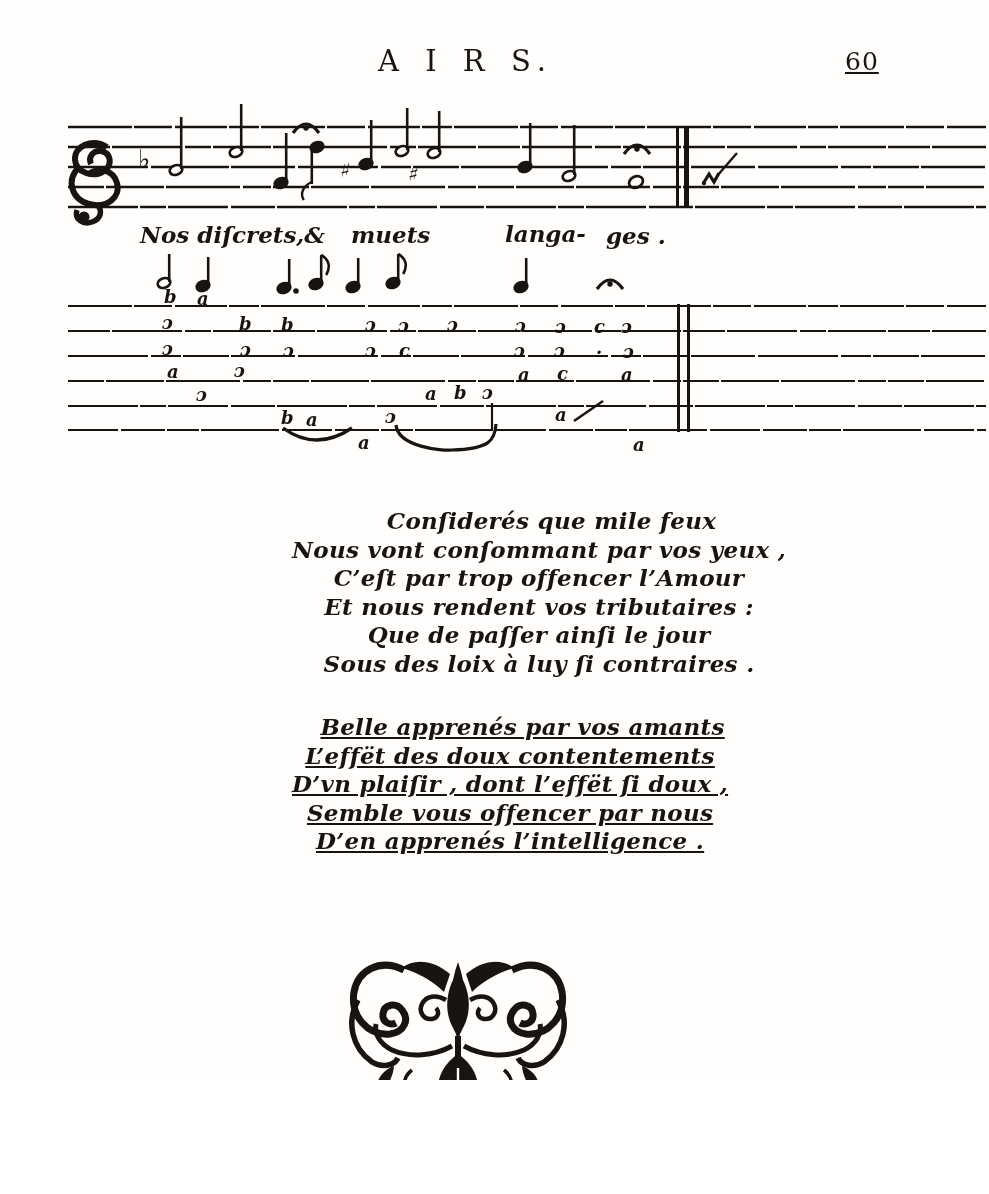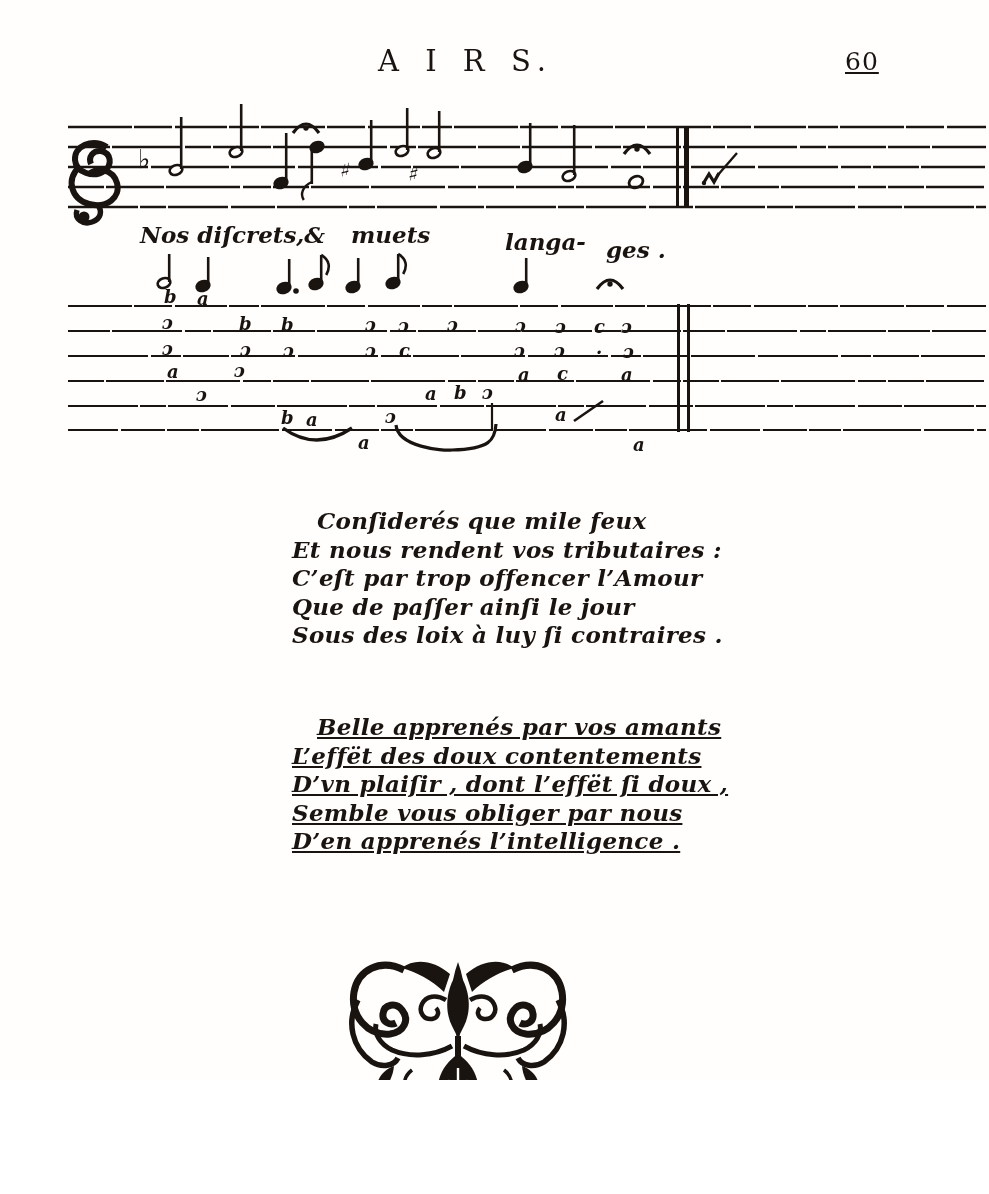--- a/index.html
+++ b/index.html
@@ -3,21 +3,21 @@
 <meta charset="utf-8">
 <style>
   html,body{margin:0;padding:0;background:#ffffff;}
   .page{position:relative;width:989px;height:1080px;background:#fffefd;color:#1a1410;overflow:hidden;
         font-family:"DejaVu Serif",serif;}
   .abs{position:absolute;}
   .header-title{font:400 29px "DejaVu Serif",serif;letter-spacing:7px;word-spacing:3px;}
   .page-num{font:400 25px "DejaVu Serif",serif;letter-spacing:1px;text-decoration:underline;}
   .lyric{font:bold italic 23px "DejaVu Serif",serif;white-space:nowrap;}
   .tab-letter{font:bold italic 18px "DejaVu Serif",serif;line-height:1;}
-  .poem{font:bold italic 23px "DejaVu Serif",serif;line-height:28.6px;white-space:nowrap;letter-spacing:.3px;}
+  .poem{font:bold italic 23px "DejaVu Serif",serif;line-height:28.6px;white-space:nowrap;letter-spacing:.3px;text-align:center;}
   .poem .indent{padding-left:25px;}
   svg{position:absolute;left:0;top:0;}
   .ink-stroke{stroke:#1a1410;fill:none;}
 </style>
 </head>
 <body>
 
 <div class="page">
 
   <span class="abs header-title" style="left:378px;top:44px;">A I R S.</span>
@@ -128,22 +128,22 @@
         <path d="M394,1066 C382,1070 374,1082 377,1096 C386,1090 393,1078 394,1066 Z"></path>
         <path class="ink-stroke" stroke-width="3.5" d="M412,1070 C404,1076 402,1086 408,1092"></path>
       </g>
       <use href="#orn-side" transform="translate(916,0) scale(-1,1)"></use>
     </g>
   </svg>
 
   <div id="lyrics">
       <span class="abs lyric" style="left: 140px; top: 221px;">Nos diſcrets,&amp;</span>
       <span class="abs lyric" style="left: 351px; top: 221px;">muets</span>
-      <span class="abs lyric" style="left: 505px; top: 228px;">langa-</span>
-      <span class="abs lyric" style="left: 606px; top: 236px;">ges .</span>
+      <span class="abs lyric" style="left: 505px; top: 220px;">langa-</span>
+      <span class="abs lyric" style="left: 606px; top: 222px;">ges .</span>
     </div>
   <div id="tabletters">
       <span class="abs tab-letter" style="left: 164px; top: 288px;">b</span>
       <span class="abs tab-letter" style="left: 197px; top: 290px;">a</span>
       <span class="abs tab-letter" style="left: 162px; top: 314px;">ɔ</span>
       <span class="abs tab-letter" style="left: 239px; top: 315px;">b</span>
       <span class="abs tab-letter" style="left: 281px; top: 316px;">b</span>
       <span class="abs tab-letter" style="left: 365px; top: 316px;">ɔ</span>
       <span class="abs tab-letter" style="left: 398px; top: 317px;">ɔ</span>
       <span class="abs tab-letter" style="left: 447px; top: 316px;">ɔ</span>
@@ -172,26 +172,27 @@
       <span class="abs tab-letter" style="left: 281px; top: 409px;">b</span>
       <span class="abs tab-letter" style="left: 306px; top: 411px;">a</span>
       <span class="abs tab-letter" style="left: 385px; top: 408px;">ɔ</span>
       <span class="abs tab-letter" style="left: 555px; top: 406px;">a</span>
       <span class="abs tab-letter" style="left: 358px; top: 434px;">a</span>
       <span class="abs tab-letter" style="left: 633px; top: 436px;">a</span>
     </div>
 
   <div id="stanza-0" class="abs poem" style="left:292px;top:507px;">
       <div class="indent">Conſiderés que mile feux</div>
+      <div>Nous vont conſommant par vos yeux ,</div>
+      <div>C’eſt par trop offencer l’Amour</div>
       <div>Et nous rendent vos tributaires :</div>
-      <div>C’eſt par trop offencer l’Amour</div>
       <div>Que de paſſer ainſi le jour</div>
       <div>Sous des loix à luy ſi contraires .</div>
     </div>
   <div id="stanza-1" class="abs poem" style="left:292px;top:713px;text-decoration:underline;">
       <div class="indent">Belle apprenés par vos amants</div>
       <div>L’effët des doux contentements</div>
       <div>D’vn plaiſir , dont l’effët ſi doux ,</div>
-      <div>Semble vous obliger par nous</div>
+      <div>Semble vous offencer par nous</div>
       <div>D’en apprenés l’intelligence .</div>
     </div>
 
 </div>
 
 </body></html>

